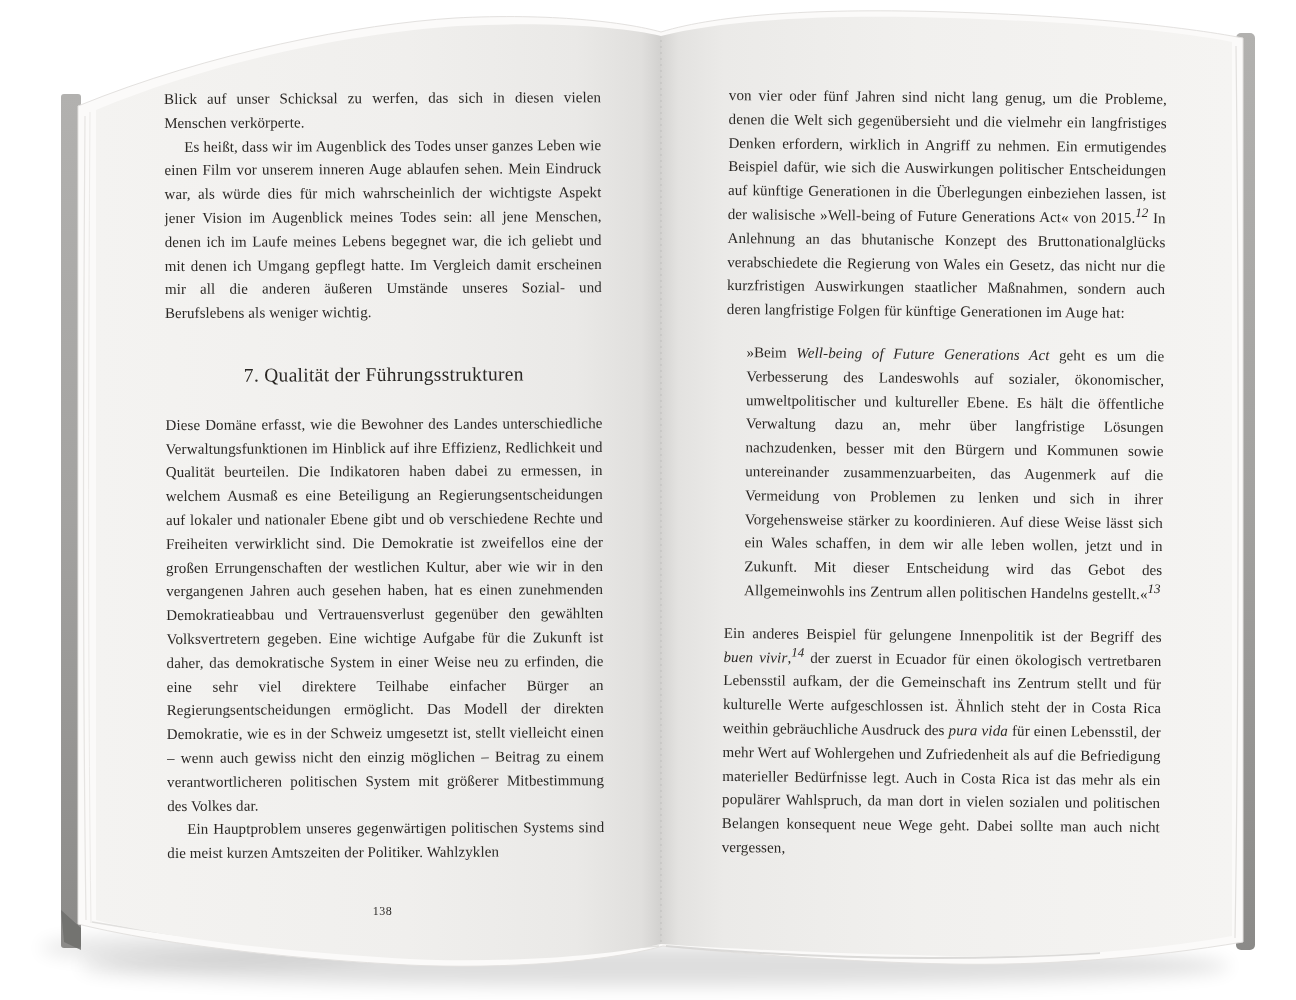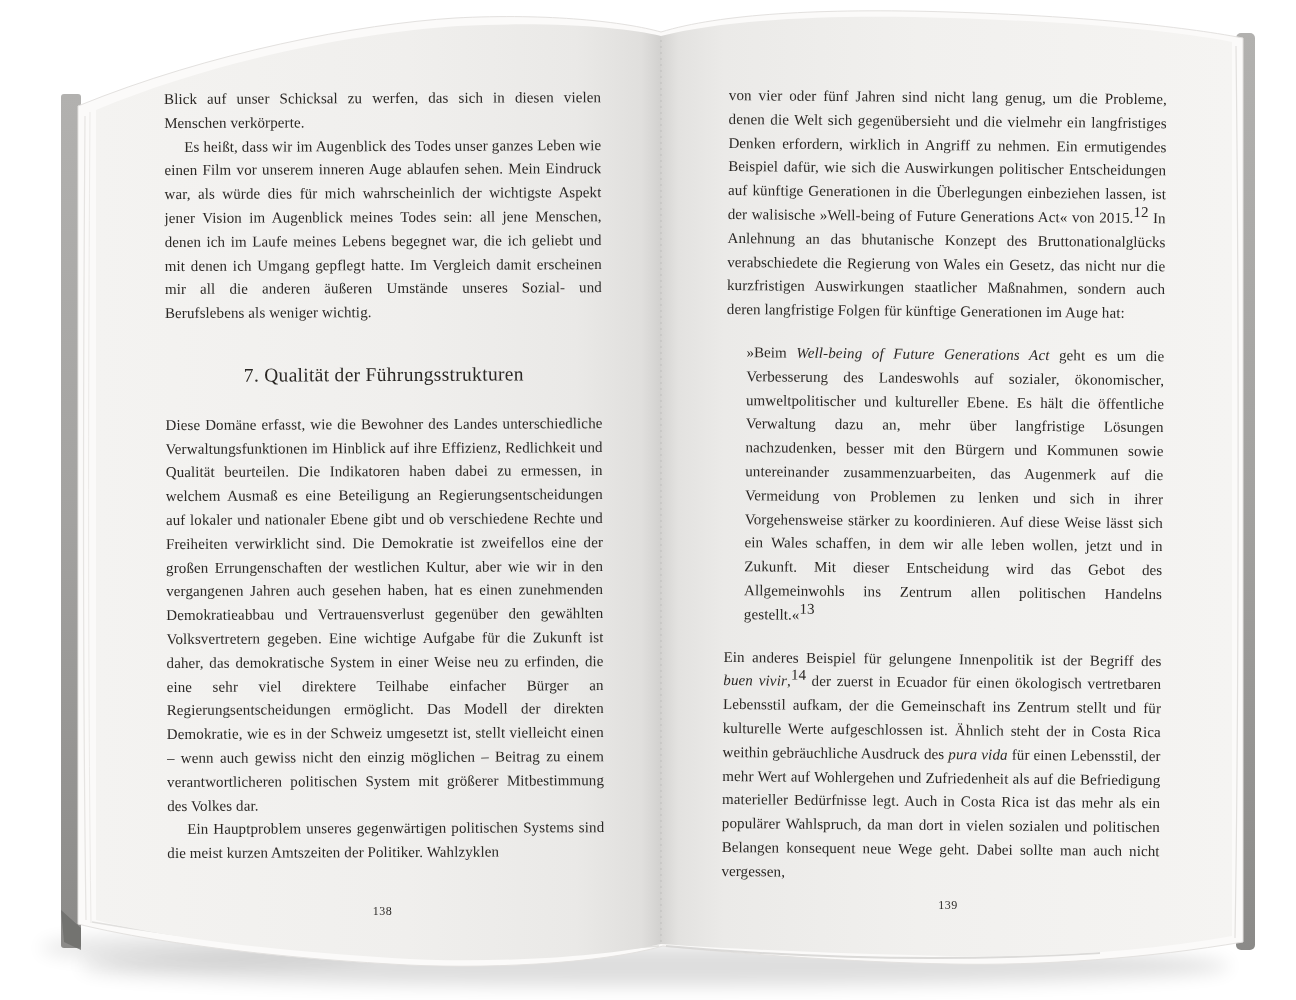--- a/index.html
+++ b/index.html
@@ -62,24 +62,25 @@
     font-weight: 400;
     font-size: 19.5px;
     letter-spacing: 0.3px;
     text-align: center;
     margin: 38px 0 26px 0;
   }
   .page-text p.quote {
     margin: 19px 0 19px 20px;
   }
   .page-text sup {
-    font-size: 15px;
+    font-size: 13px;
     line-height: 0;
     vertical-align: super;
     letter-spacing: 0;
+    font-style: italic;
   }
   .page-text i {
     letter-spacing: 0.15px;
   }
   .folio {
     position: absolute;
     color: #2e2b28;
     font-size: 12px;
     letter-spacing: 0.5px;
     text-align: center;
@@ -182,15 +183,14 @@
       <p class="indent"><span>Ein Hauptproblem unseres gegenwärtigen politischen Systems sind die meist kurzen Amtszeiten der Politiker. Wahlzyklen</span></p>
     </main>
 
   <main class="page-text right" lang="de">
       <p><span>von vier oder fünf Jahren sind nicht lang genug, um die Probleme, denen die Welt sich gegenübersieht und die vielmehr ein langfristiges Denken erfordern, wirklich in Angriff zu nehmen. Ein ermutigendes Beispiel dafür, wie sich die Auswirkungen politischer Entscheidungen auf künftige Generationen in die Überlegungen einbeziehen lassen, ist der walisische »Well-being of Future Generations Act« von 2015.</span><sup>12</sup><span> In Anlehnung an das bhutanische Konzept des Bruttonationalglücks verabschiedete die Regierung von Wales ein Gesetz, das nicht nur die kurzfristigen Auswirkungen staatlicher Maßnahmen, sondern auch deren langfristige Folgen für künftige Generationen im Auge hat:</span></p>
       <p class="quote"><span>»Beim </span><i>Well-being of Future Generations Act</i><span> geht es um die Verbesserung des Landeswohls auf sozialer, ökonomischer, umweltpolitischer und kultureller Ebene. Es hält die öffentliche Verwaltung dazu an, mehr über langfristige Lösungen nachzudenken, besser mit den Bürgern und Kommunen sowie untereinander zusammenzuarbeiten, das Augenmerk auf die Vermeidung von Problemen zu lenken und sich in ihrer Vorgehensweise stärker zu koordinieren. Auf diese Weise lässt sich ein Wales schaffen, in dem wir alle leben wollen, jetzt und in Zukunft. Mit dieser Entscheidung wird das Gebot des Allgemeinwohls ins Zentrum allen politischen Handelns gestellt.«</span><sup>13</sup></p>
       <p><span>Ein anderes Beispiel für gelungene Innenpolitik ist der Begriff des </span><i>buen vivir</i><span>,</span><sup>14</sup><span> der zuerst in Ecuador für einen ökologisch vertretbaren Lebensstil aufkam, der die Gemeinschaft ins Zentrum stellt und für kulturelle Werte aufgeschlossen ist. Ähnlich steht der in Costa Rica weithin gebräuchliche Ausdruck des </span><i>pura vida</i><span> für einen Lebensstil, der mehr Wert auf Wohlergehen und Zufriedenheit als auf die Befriedigung materieller Bedürfnisse legt. Auch in Costa Rica ist das mehr als ein populärer Wahlspruch, da man dort in vielen sozialen und politischen Belangen konsequent neue Wege geht. Dabei sollte man auch nicht vergessen,</span></p>
     </main>
 
   <div class="folio folio-left">138</div>
-  <div class="folio folio-right">139</div>
 
 </div>
 
 </body></html>

